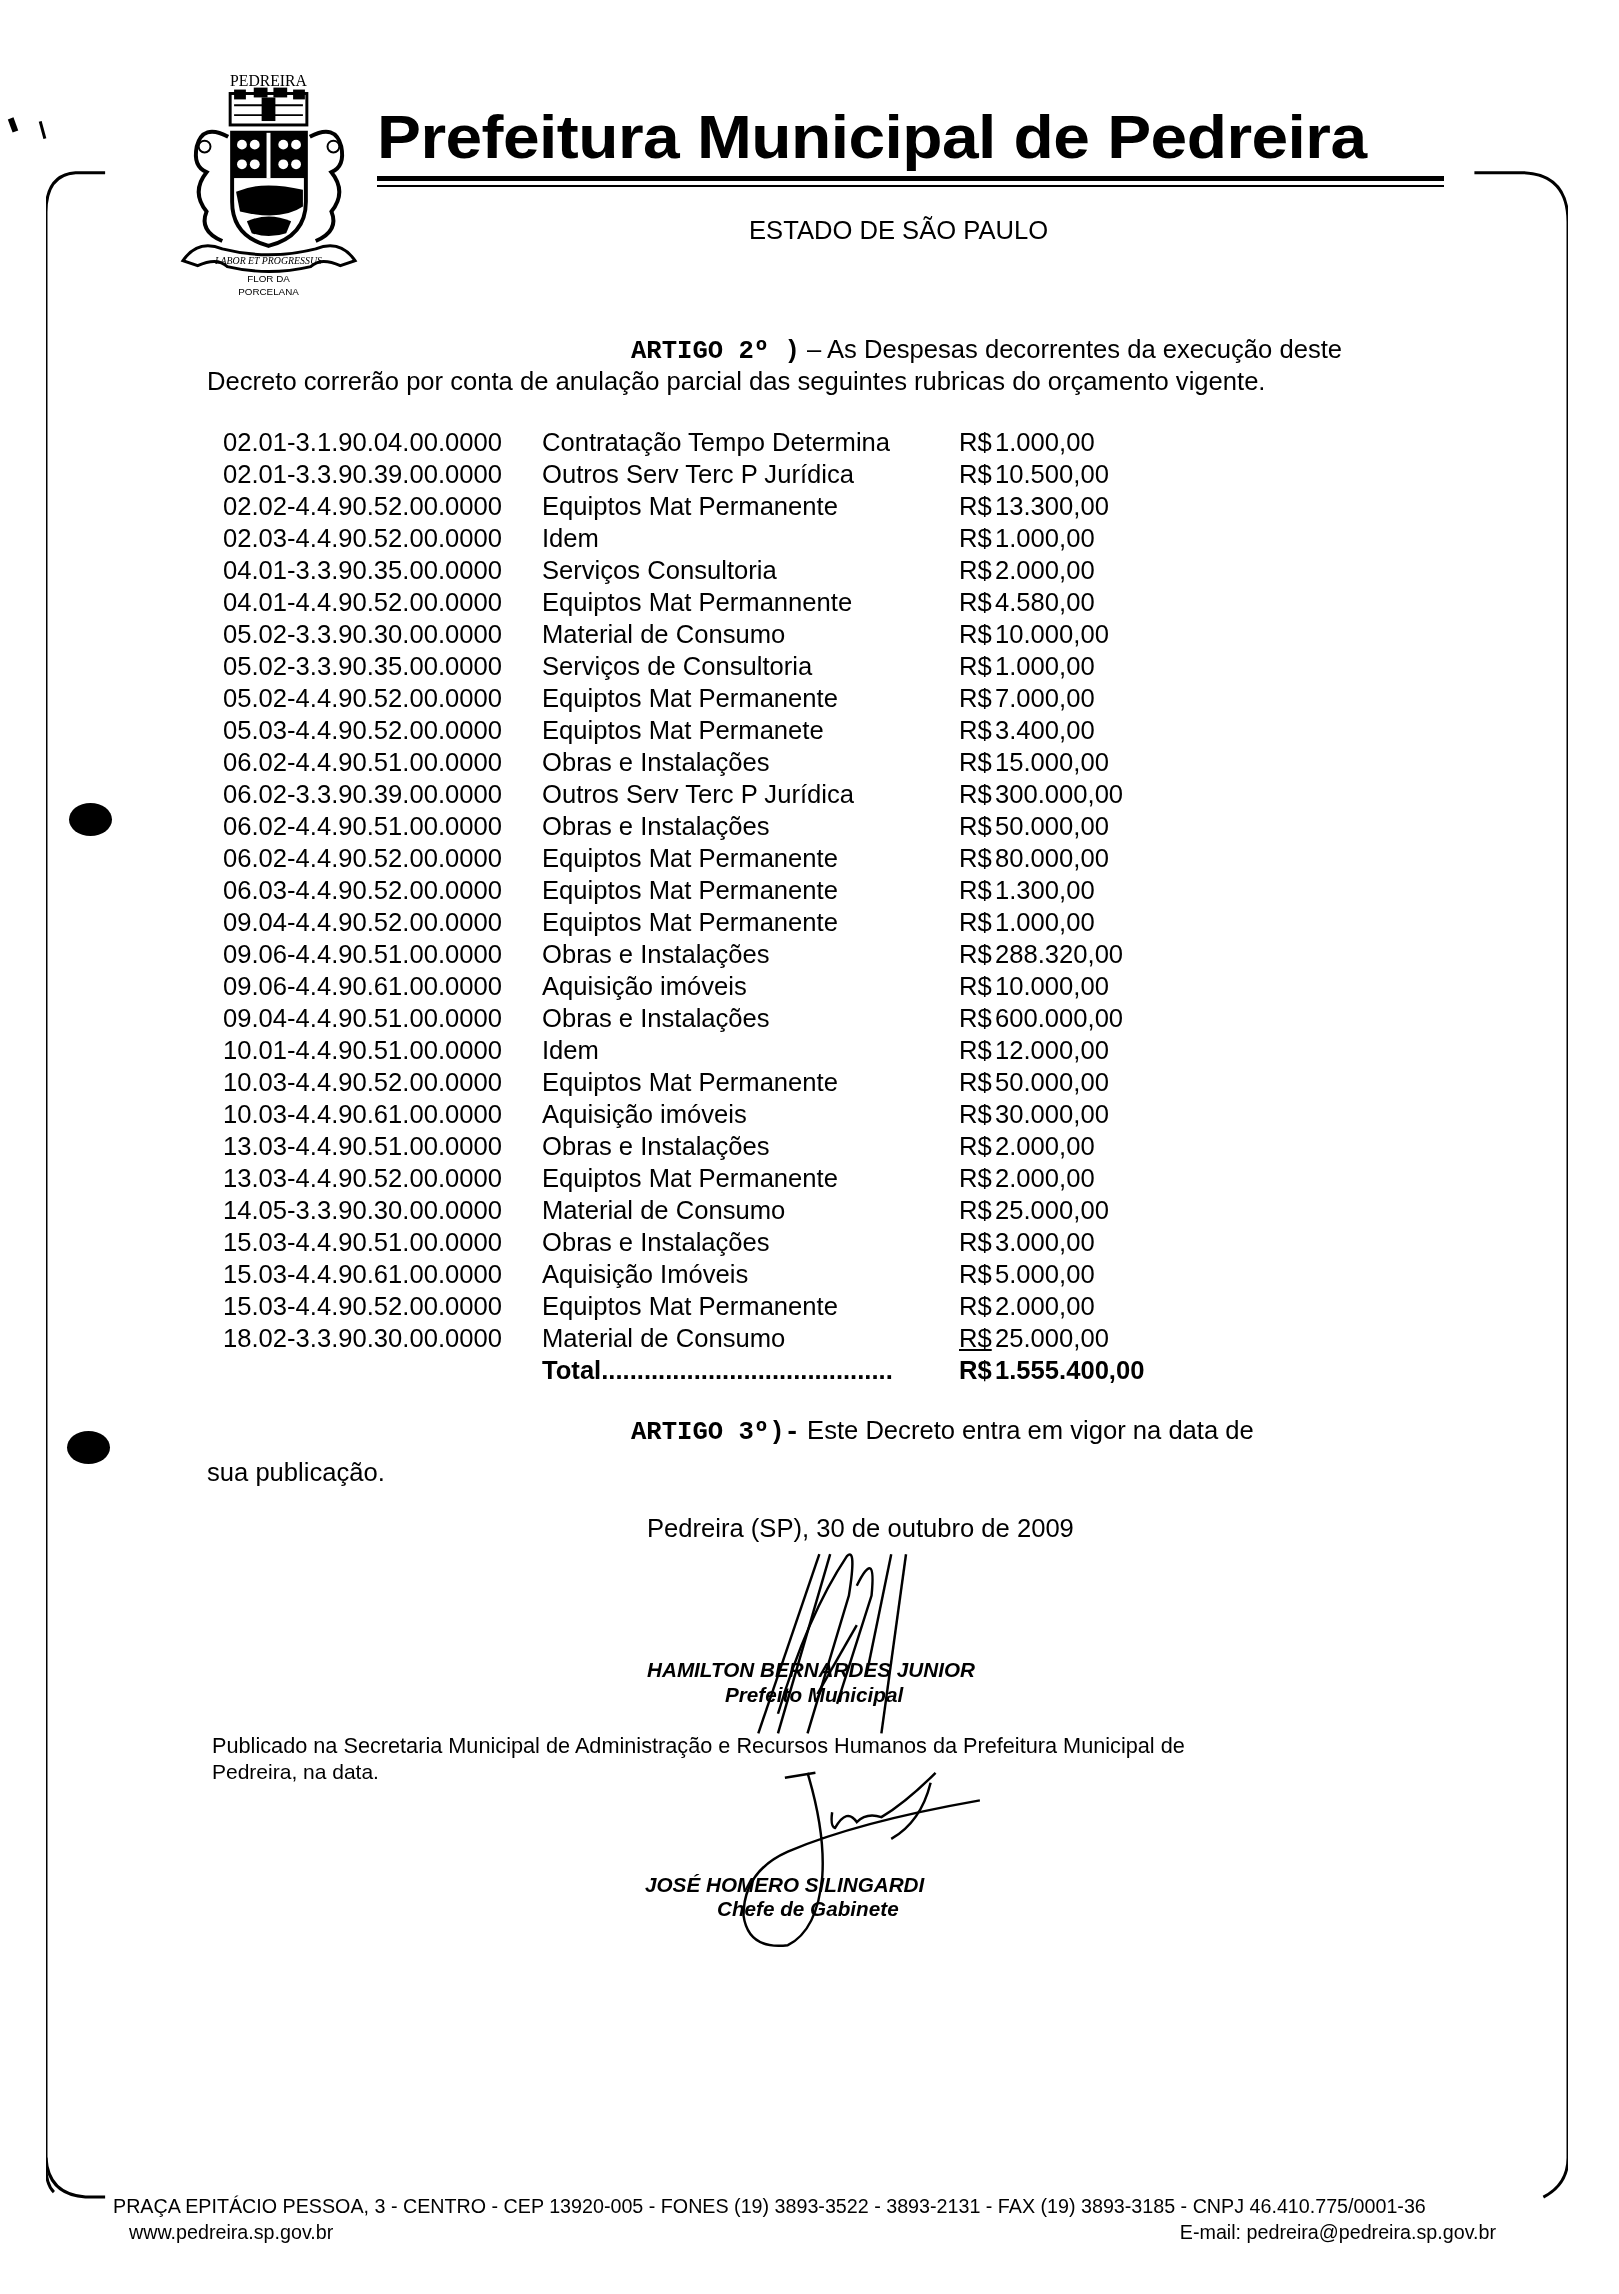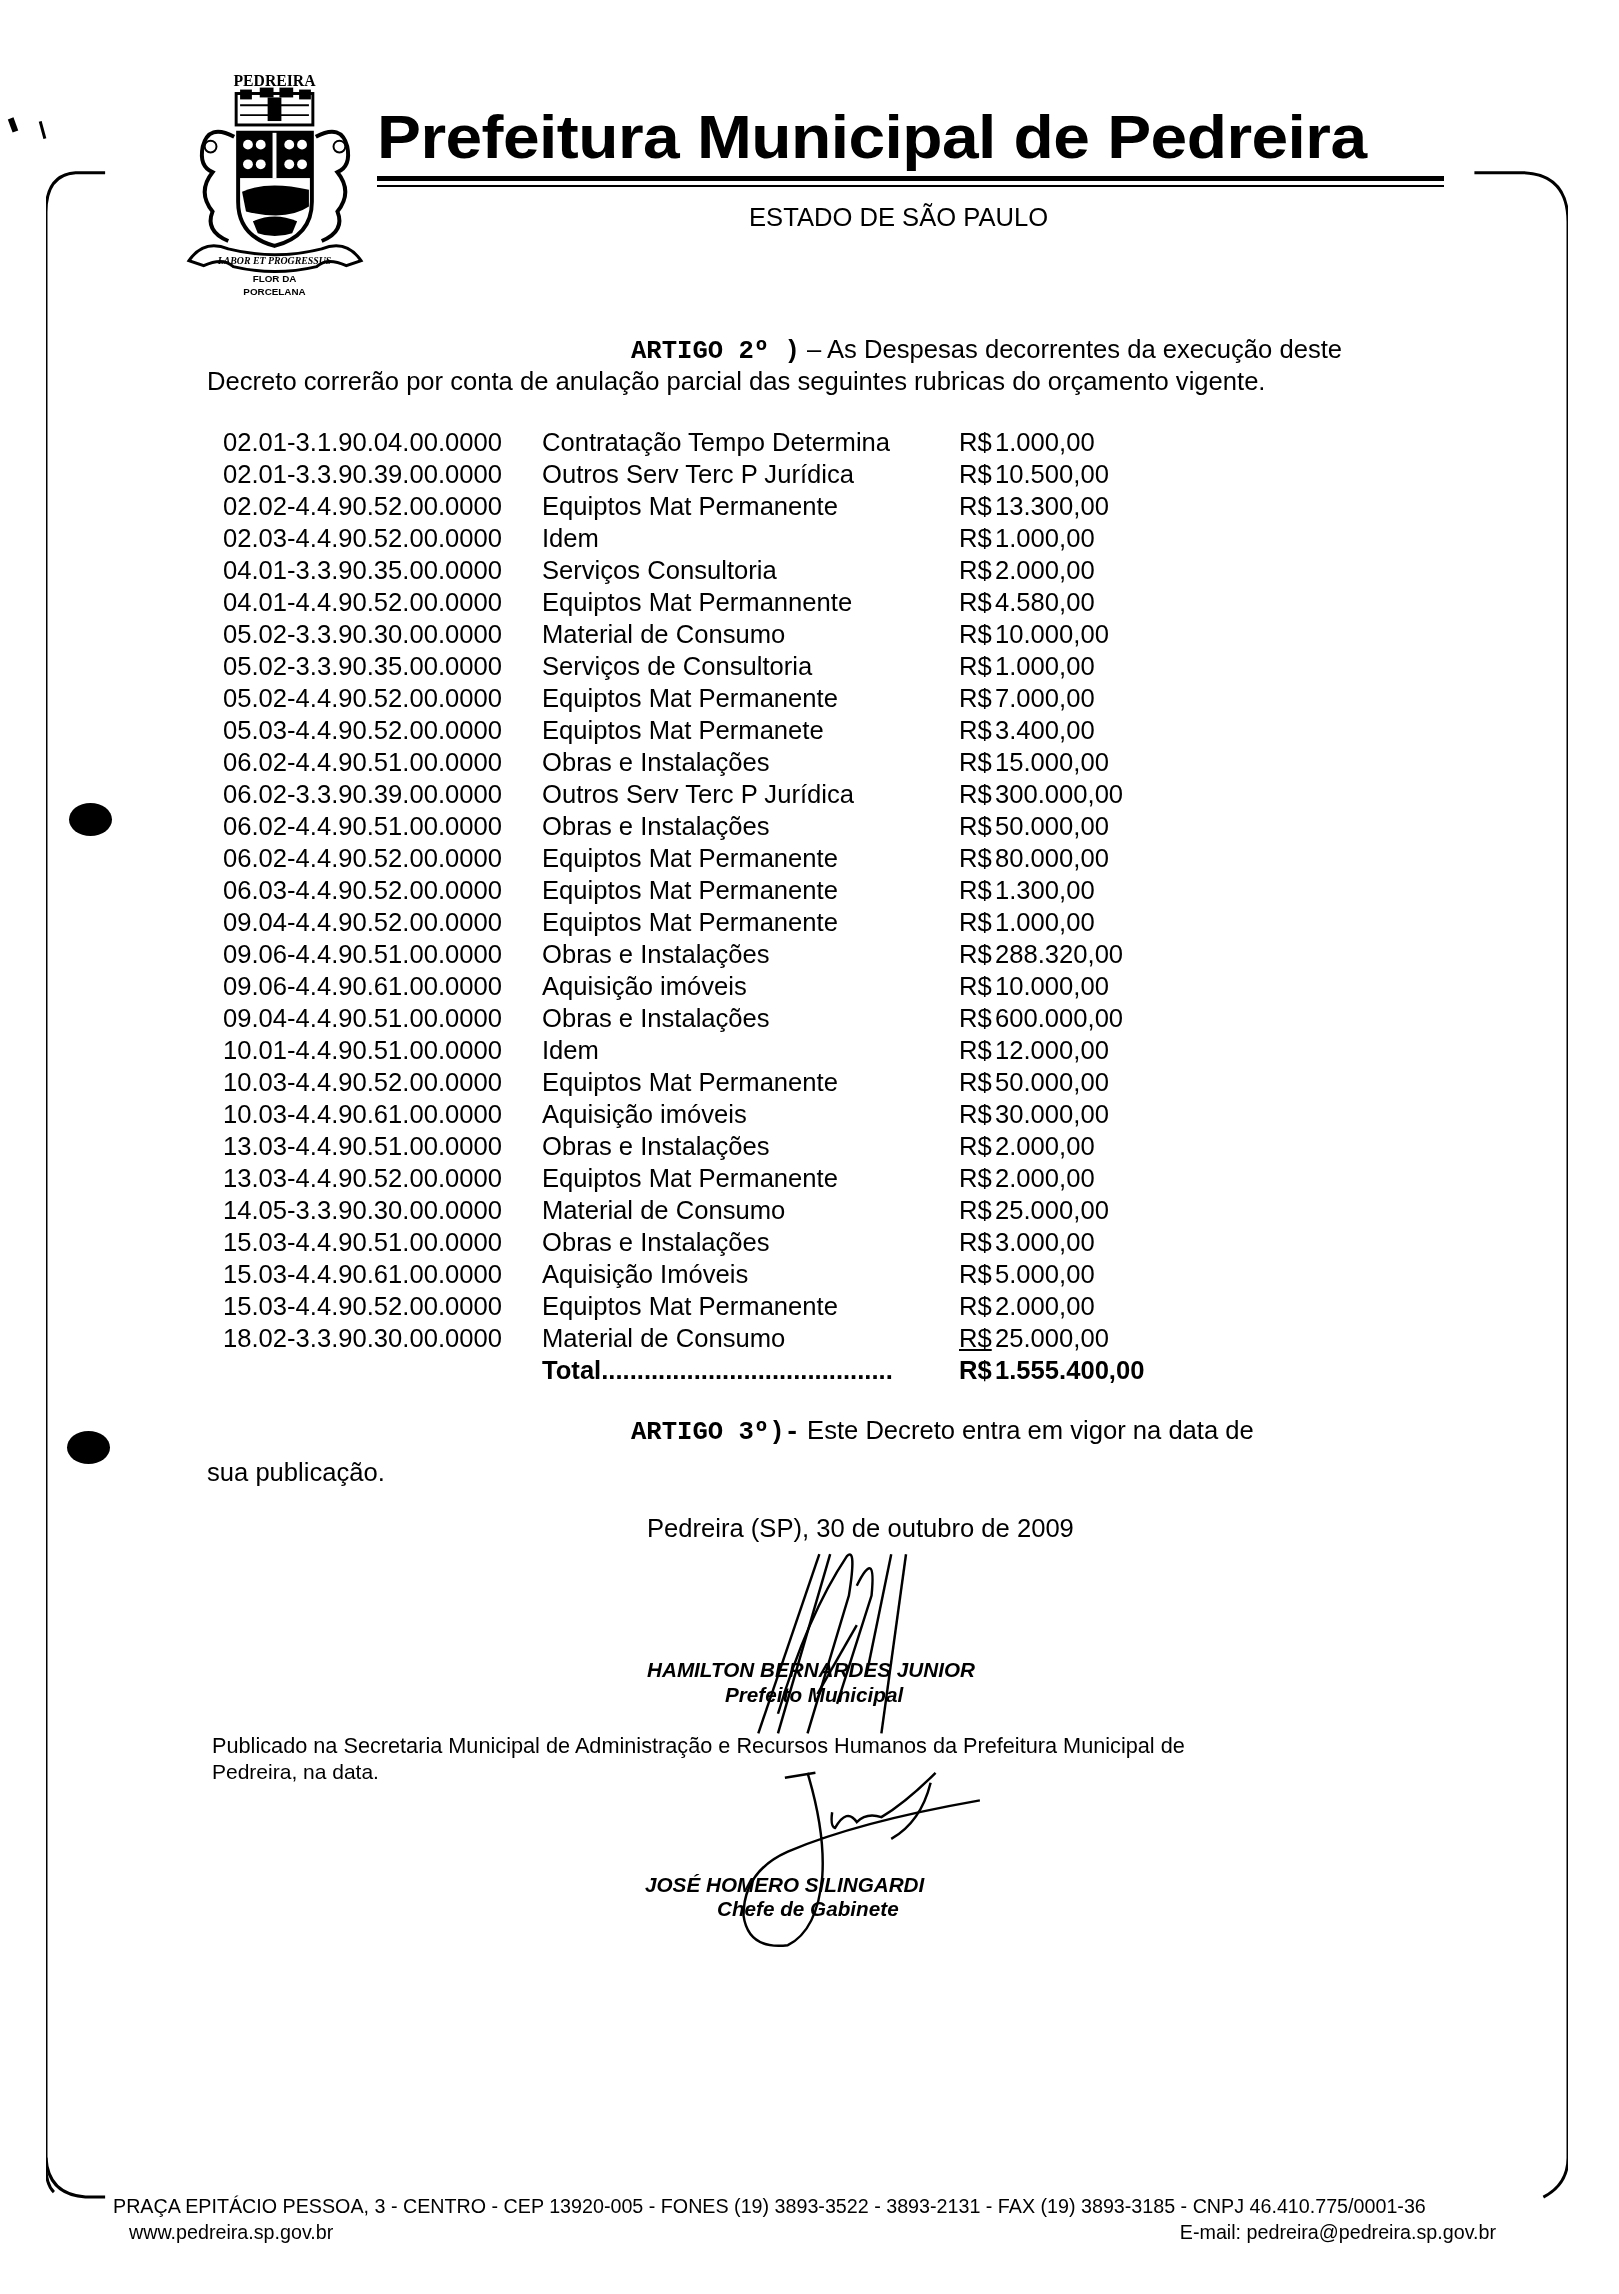--- a/index.html
+++ b/index.html
@@ -1,26 +1,26 @@
 <!DOCTYPE html>
 <html><head>
 <meta charset="utf-8">
 <style>
   html, body { margin: 0; padding: 0; background: #ffffff; }
   body { width: 1619px; height: 2294px; position: relative; overflow: hidden; color: #000; font-family: "Liberation Sans", sans-serif; }
 
   .frame { position: absolute; left: 46px; top: 153px; width: 1522px; height: 2029px; }
   .frame svg { position: absolute; left: 0; top: 0; }
 
-  .crest { position: absolute; left: 169px; top: 64px; width: 212px; height: 236px; font-weight: bold; }
+  .crest { position: absolute; left: 163px; top: 64px; width: 212px; height: 236px; }
 
   .title { position: absolute; left: 377px; top: 102px; font-size: 61px; font-weight: bold; letter-spacing: -0.5px; transform: scaleX(1.08); transform-origin: left top; white-space: nowrap; }
   .title-rule-1 { position: absolute; left: 377px; top: 176px; width: 1067px; height: 4.9px; background: #000; }
   .title-rule-2 { position: absolute; left: 377px; top: 185px; width: 1067px; height: 2px; background: #000; }
-  .subtitle { position: absolute; left: 749px; top: 203px; font-size: 25.6px; white-space: nowrap; }
+  .subtitle { position: absolute; left: 749px; top: 216px; font-size: 25.6px; white-space: nowrap; }
 
   .para { position: absolute; font-size: 25.6px; white-space: nowrap; }
   .para b { font-weight: bold; font-family: Liberation Mono, monospace; }
 
   .table { position: absolute; left: 207px; top: 428px; font-size: 25.6px; }
   .row { height: 32px; position: relative; white-space: nowrap; }
   .c-code { position: absolute; left: 16px; width: 325px; }
   .c-desc { position: absolute; left: 335px; width: 394px; }
   .c-cur  { position: absolute; left: 752px; width: 49px; }
   .c-val  { position: absolute; left: 788px; width: 211px; text-align: left; }

